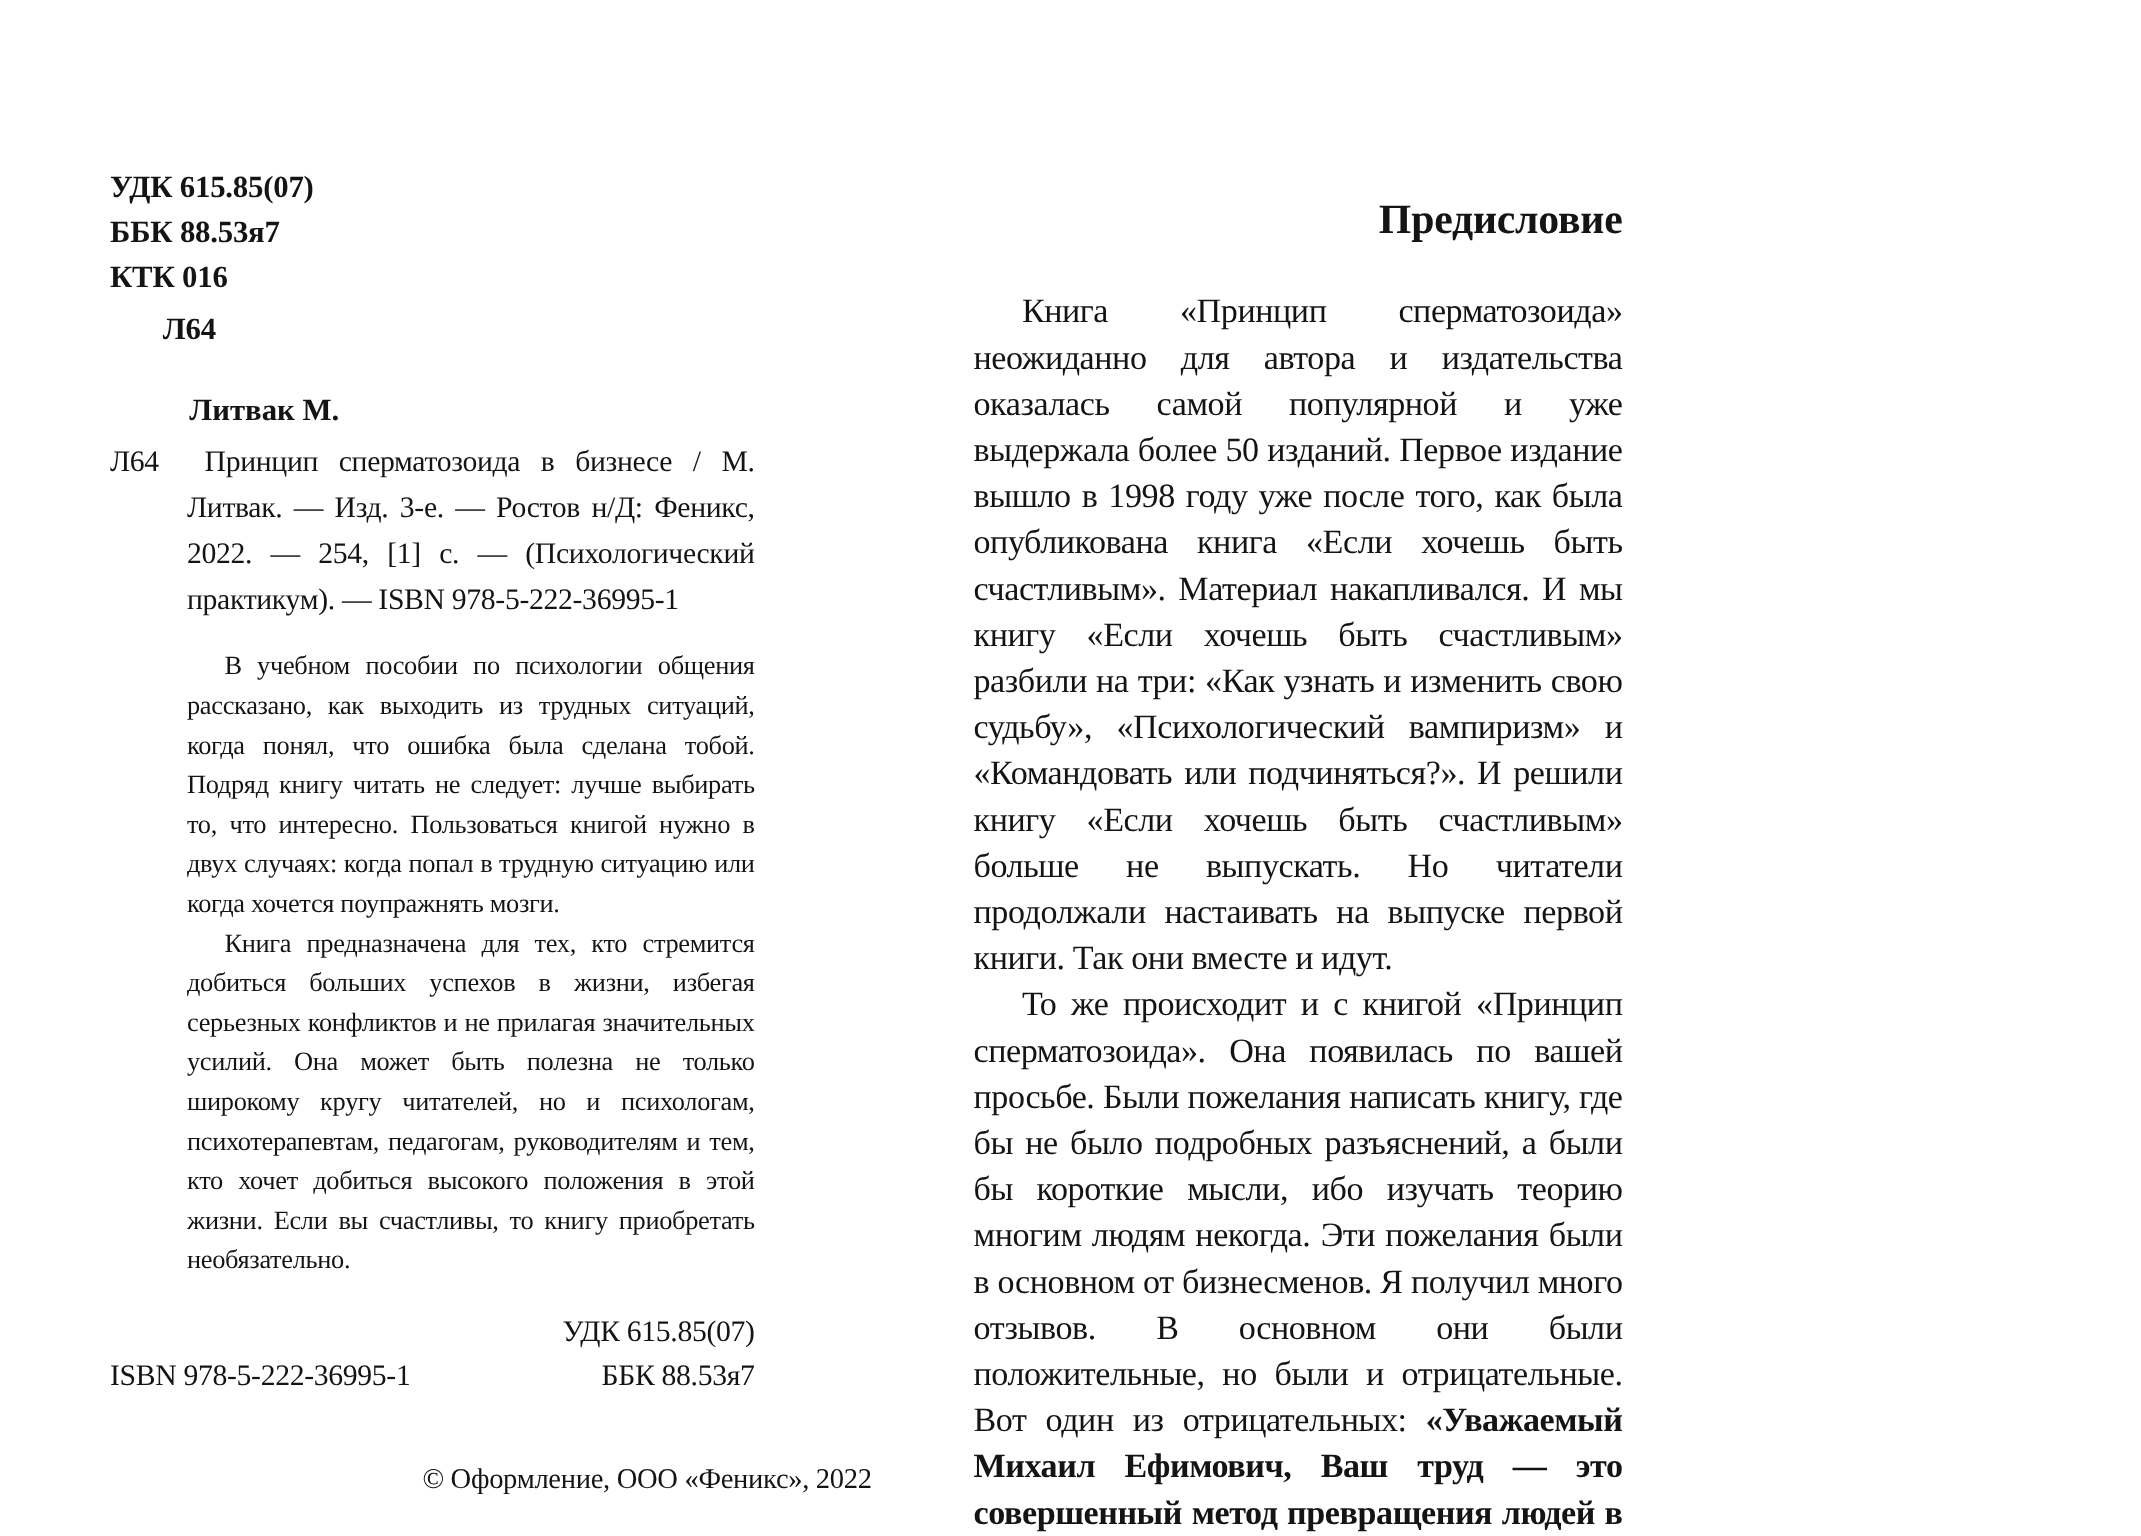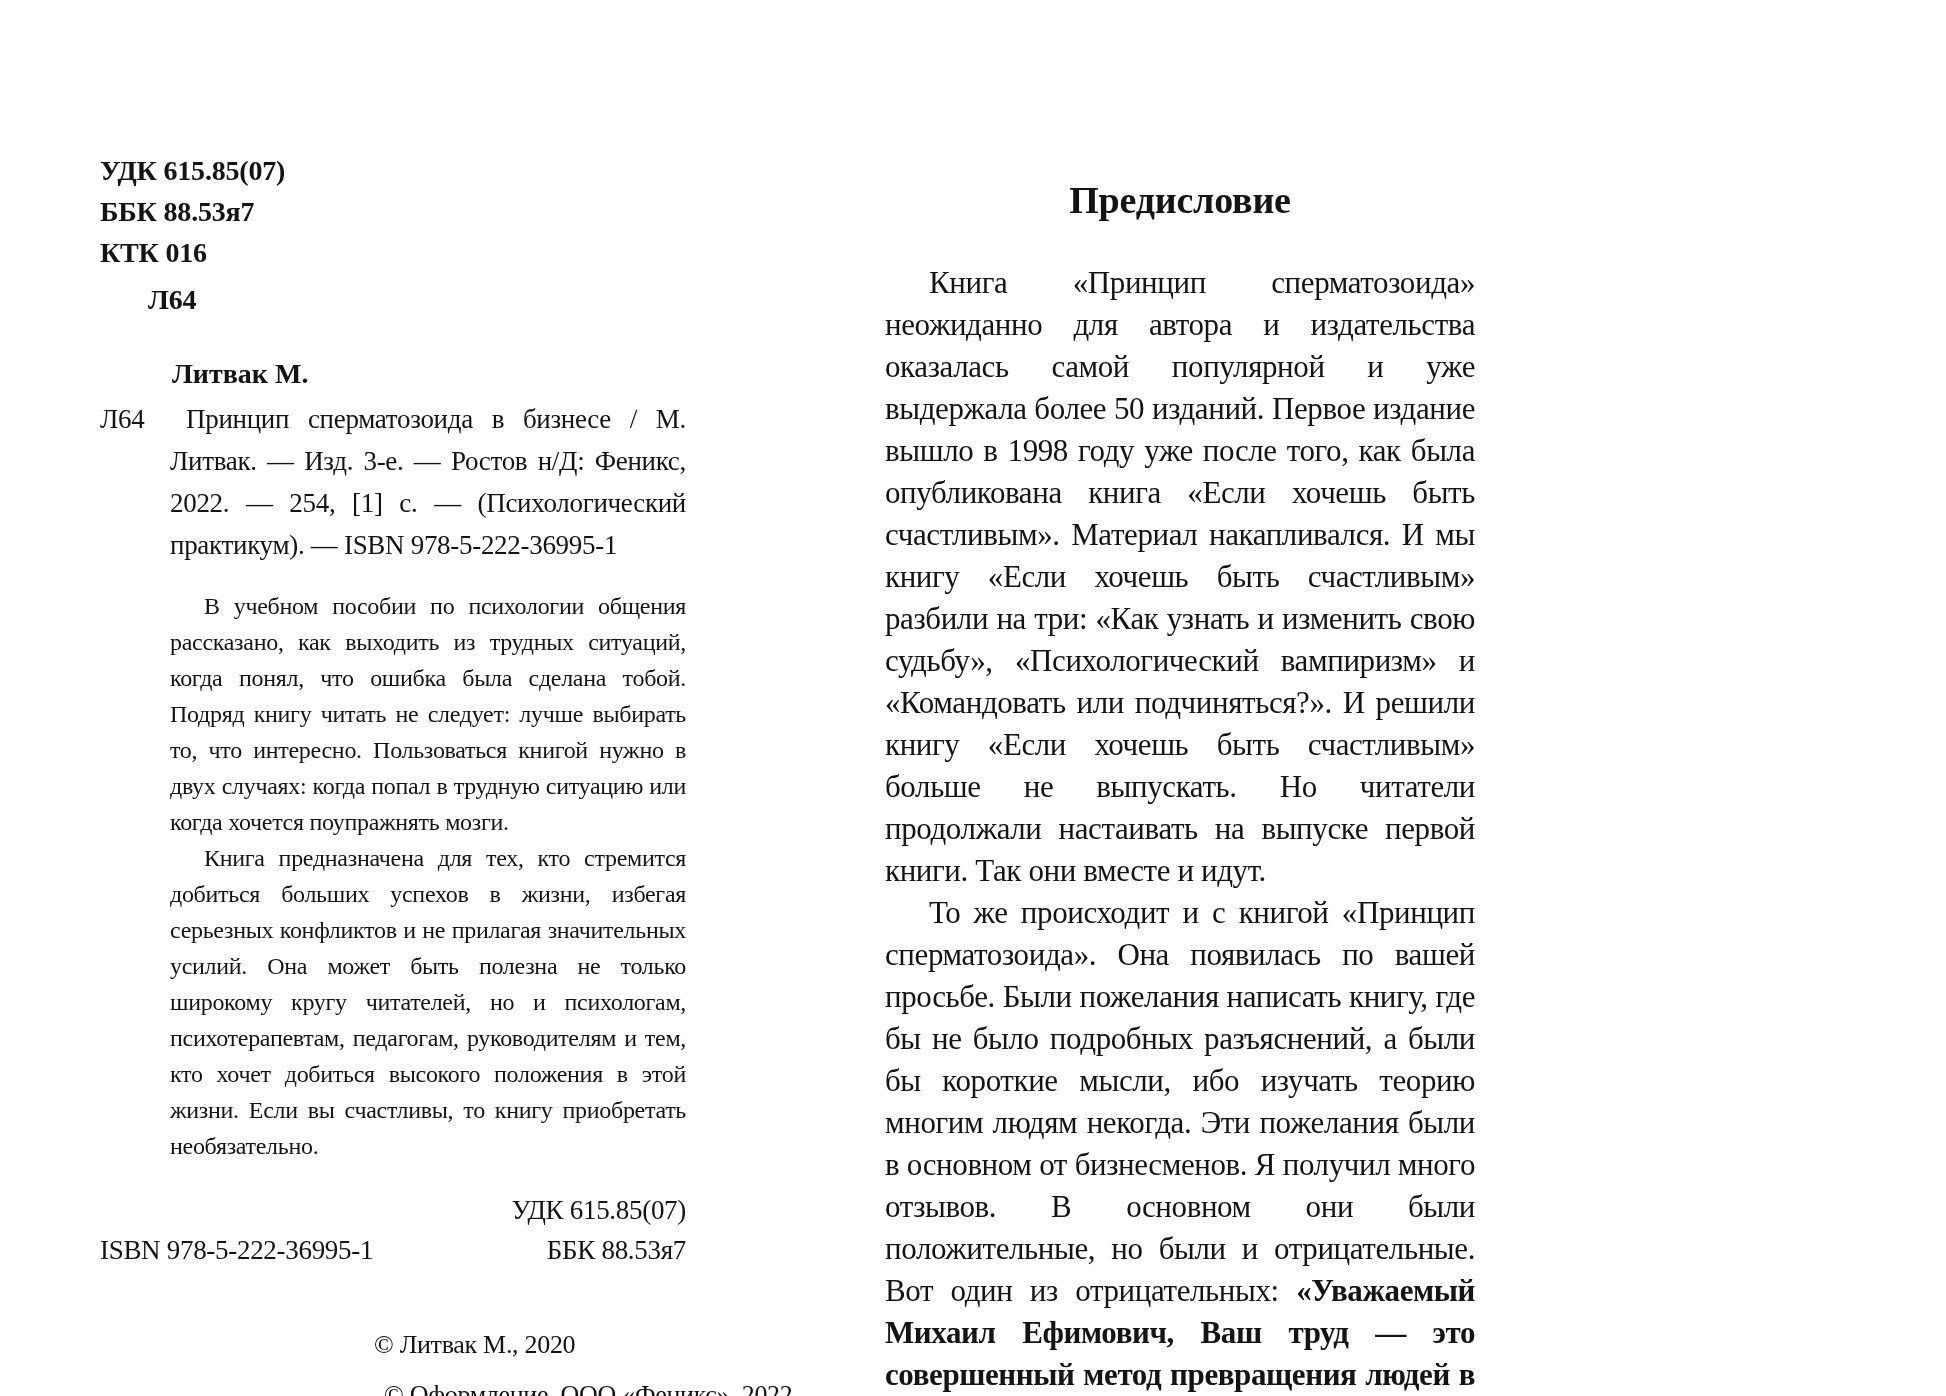--- a/index.html
+++ b/index.html
@@ -98,21 +98,21 @@
 
   
   .right-page {
     position: absolute;
     left: 885px;
     top: 178px;
     width: 590px;
   }
   .preface-title {
     margin: 0 0 40px 0;
-    text-align: center;
+    text-align: right;
     font-size: 38px;
     font-weight: bold;
     letter-spacing: -0.2px;
   }
   .preface-body p {
     margin: 0;
     font-size: 31px;
     line-height: 42px;
     letter-spacing: -0.4px;
     text-align: justify;
@@ -147,21 +147,20 @@
     </div>
 
     <div class="udk-footer">УДК 615.85(07)</div>
 
     <div class="isbn-row">
       <span>ISBN 978-5-222-36995-1</span>
       <span>ББК 88.53я7</span>
     </div>
 
     <div class="copyright-block">
-      <div class="copy-line">© Литвак М., 2020</div>
       <div class="copy-line">© Оформление, ООО «Феникс», 2022</div>
     </div>
 
   </div>
 
   <div class="right-page">
 
     <h1 class="preface-title">Предисловие</h1>
 
     <div class="preface-body">

